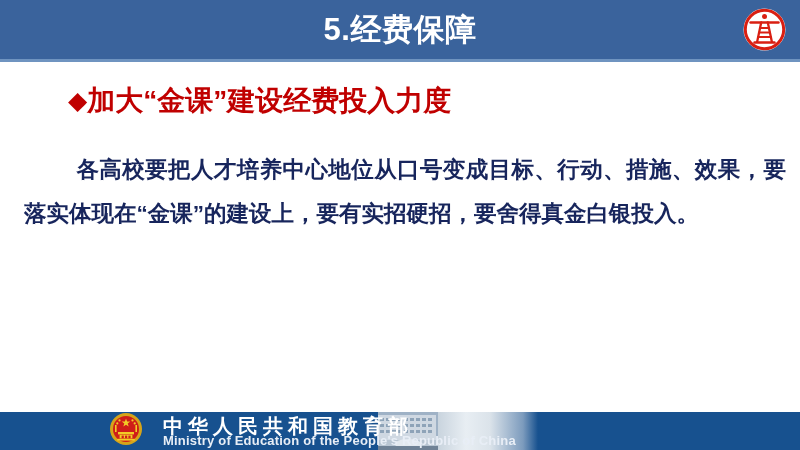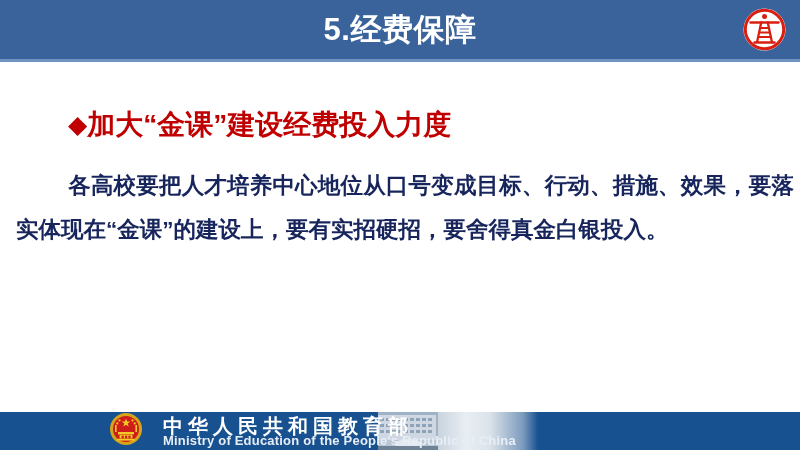--- a/index.html
+++ b/index.html
@@ -55,21 +55,21 @@
     right: 13px;
     top: 7px;
     width: 45px;
     height: 45px;
   }
 
   
   .content {
     position: absolute;
     left: 0;
-    top: 68px;
+    top: 44px;
     width: 800px;
     height: 350px;
   }
 
   .section-heading {
     position: absolute;
     left: 68px;
     top: 38px;
     color: #c00000;
     font-size: 28px;
@@ -92,21 +92,21 @@
     width: 778px;
   }
   .para {
     color: #17255c;
     font-size: 22.5px;
     font-weight: bold;
     line-height: 44px;
     text-align: justify;
     text-align-last: left;
     letter-spacing: 0px;
-    margin: 0;
+    margin: 8px;
   }
   .para + .para {
     margin-top: 2px;
   }
   .indent {
     display: inline-block;
     width: 52px;
   }
 
   

